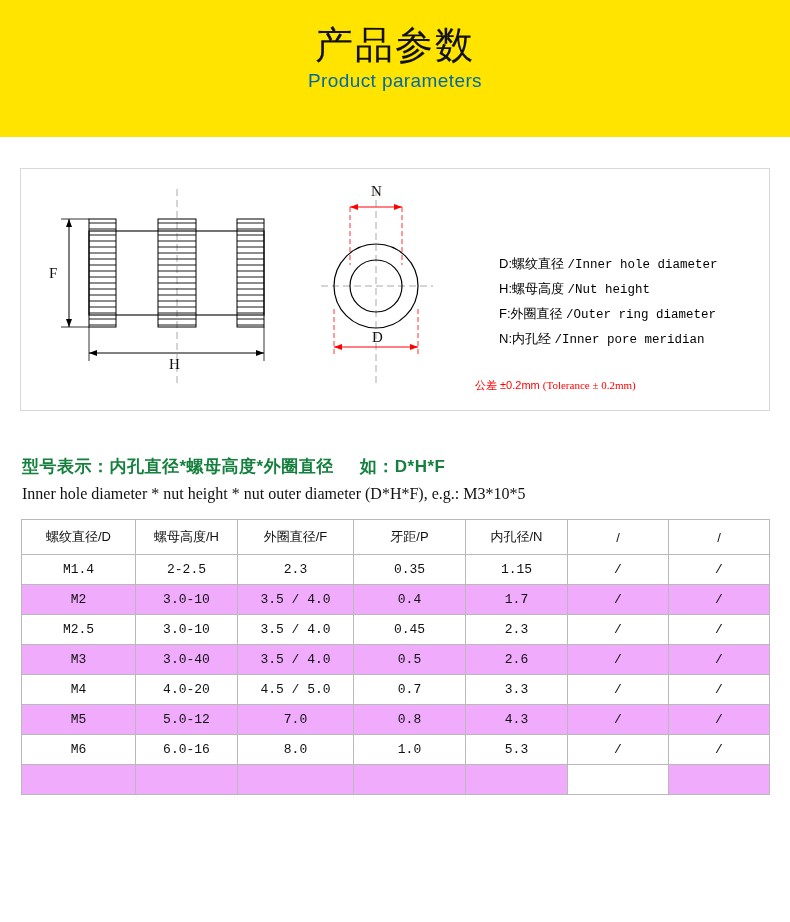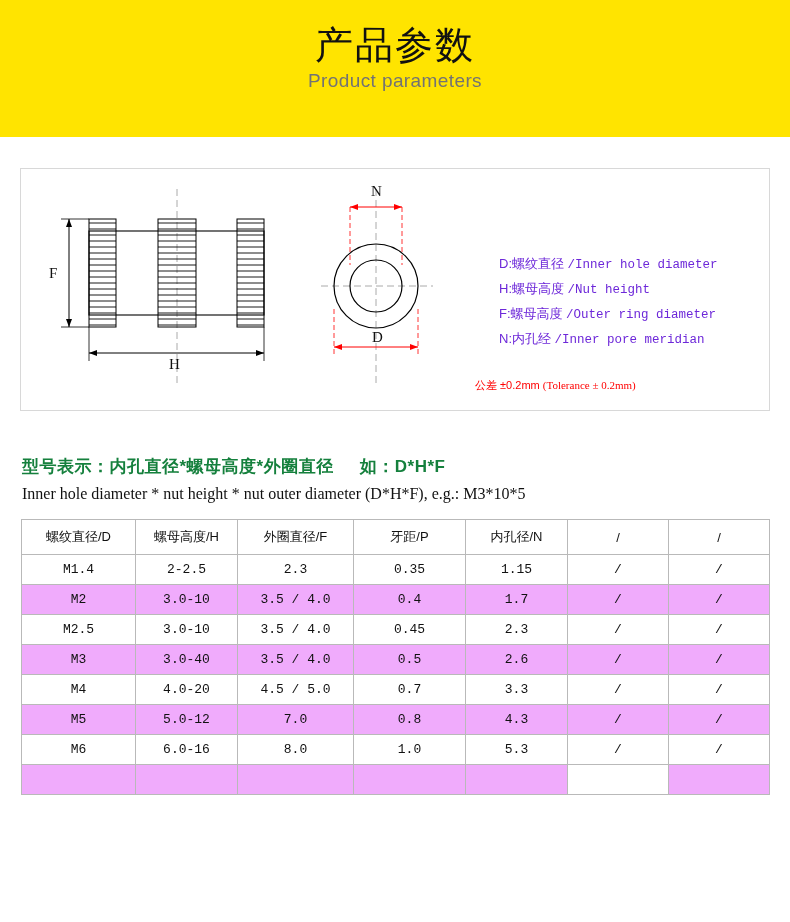--- a/index.html
+++ b/index.html
@@ -36,21 +36,21 @@
     font-size: 38px;
     color: #111111;
     letter-spacing: 2px;
     line-height: 1.15;
     font-weight: normal;
     margin: 0;
     padding: 0 0 2px 0;
   }
   .banner-title-en {
     font-size: 19px;
-    color: #737373;
+    color: #0369a1;
     letter-spacing: 0.4px;
     margin: 0;
   }
 
   
   .diagram-card {
     position: absolute;
     left: 20px;
     top: 168px;
     width: 750px;
@@ -66,21 +66,21 @@
   }
   .legend {
     position: absolute;
     left: 478px;
     top: 83px;
     width: 268px;
   }
   .legend-line {
     font-family: "Liberation Serif", serif;
     font-size: 13.5px;
-    color: #6d28d9;
+    color: #000000;
     line-height: 23px;
     white-space: nowrap;
   }
   .legend-line .cn {
     font-family: "Liberation Sans", sans-serif;
     font-size: 13px;
   }
   .legend-line .en {
     font-family: "Liberation Mono", monospace;
     font-size: 12.5px;
@@ -292,21 +292,21 @@
   <div class="legend">
     <div class="legend-line">
       <span class="cn">D:螺纹直径</span>
       <span class="en">/Inner hole diameter</span>
     </div>
     <div class="legend-line">
       <span class="cn">H:螺母高度</span>
       <span class="en">/Nut height</span>
     </div>
     <div class="legend-line">
-      <span class="cn">F:螺母高度</span>
+      <span class="cn">F:外圈直径</span>
       <span class="en">/Outer ring diameter</span>
     </div>
     <div class="legend-line">
       <span class="cn">N:内孔经</span>
       <span class="en">/Inner pore meridian</span>
     </div>
   </div>
 
   <div class="tolerance">
     <span class="cn">公差 ±0.2mm</span>

